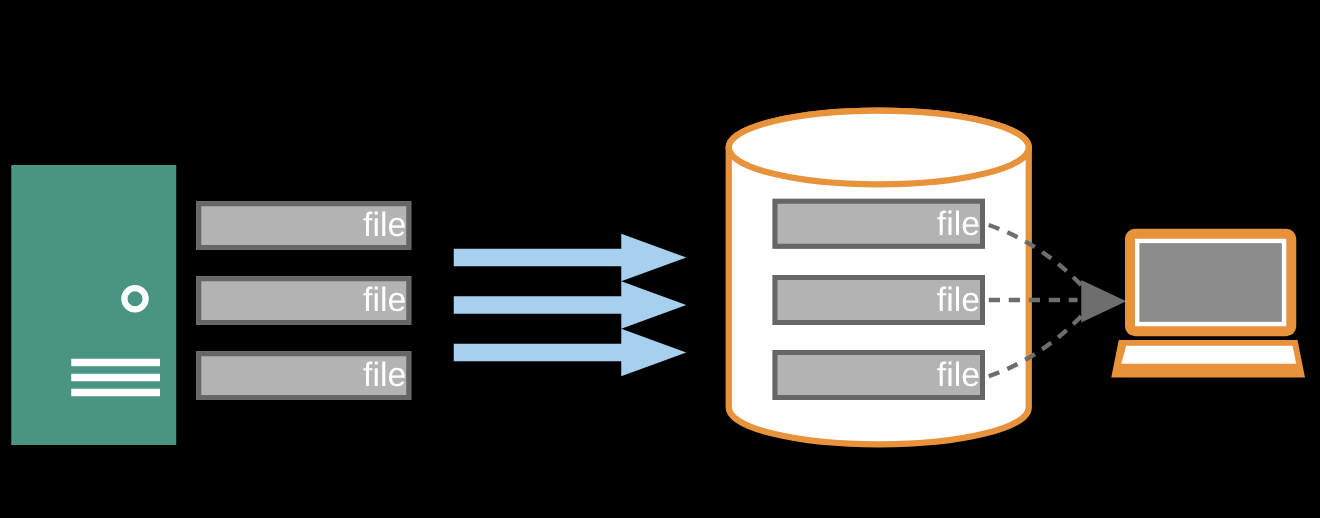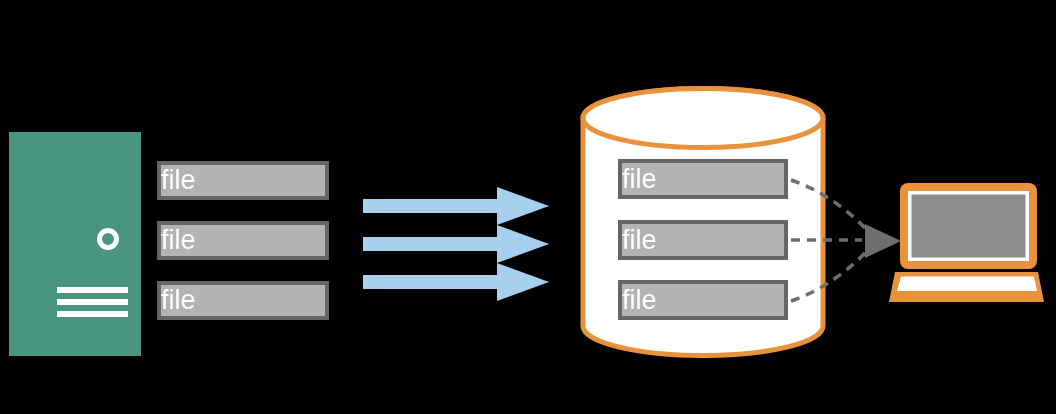--- a/index.html
+++ b/index.html
@@ -44,21 +44,21 @@
     position: absolute;
     box-sizing: border-box;
     width: 172px; height: 39px;
     background: var(--file-fill, #b3b3b3);
     border: 4px solid var(--file-border, #666);
     color: var(--file-text, #fff);
     font-size: 27px;
     line-height: 31px;
     display: flex;
     align-items: center;
-    justify-content: flex-start;
+    justify-content: flex-end;
   }
   .fb-l { left: 157px; }
   .fb-l1 { top: 161px; }
   .fb-l2 { top: 221px; }
   .fb-l3 { top: 281px; }
   .fb-d { left: 618px; width: 170px; height: 40px; }
   .fb-d1 { top: 159px; }
   .fb-d2 { top: 220px; }
   .fb-d3 { top: 280px; }
   

